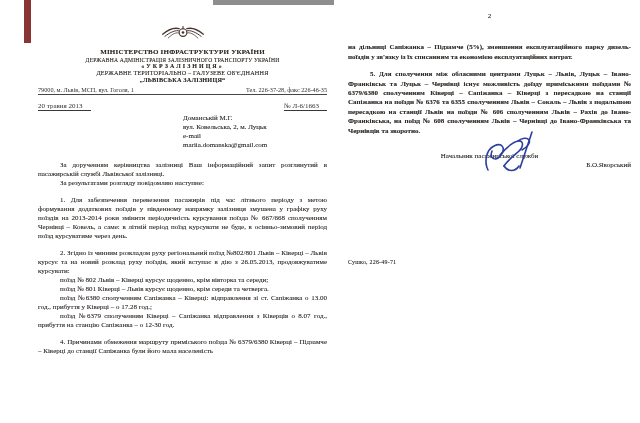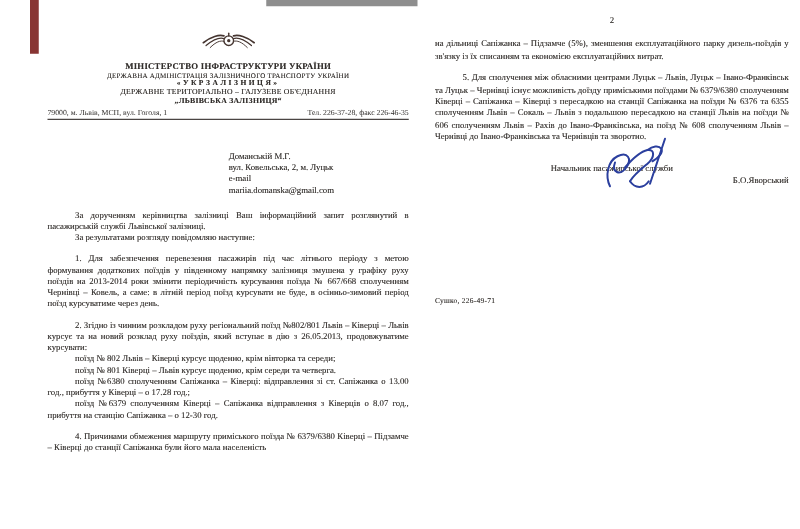--- a/index.html
+++ b/index.html
@@ -19,33 +19,33 @@
   .hl0{font-size:7px;font-weight:bold;}
   .hl1{font-size:5.6px;}
   .hl2{font-size:6px;font-weight:bold;letter-spacing:2px;}
   .hl3{font-size:6.2px;}
   .hl4{font-size:6.2px;font-weight:bold;}
   .hl5{font-size:8.2px;font-weight:bold;margin-top:1px;letter-spacing:.3px;}
   .addr-row{display:flex;justify-content:space-between;font-size:6.2px;margin-top:2px;
     border-bottom:1px solid #4a4543;padding-bottom:1.5px;}
   .date-row{display:flex;justify-content:space-between;font-size:7px;margin-top:7px;}
   .u{border-bottom:.8px solid #3a3734;padding-right:8px;}
-  .recipient{margin-left:145px;margin-top:25px;font-size:7px;line-height:9px;text-shadow:0 0 .4px rgba(70,62,55,.5);}
+  .recipient{margin-left:145px;margin-top:3px;font-size:7px;line-height:9px;text-shadow:0 0 .4px rgba(70,62,55,.5);}
   
   .bodytext{margin-top:11px;font-size:7px;line-height:9px;color:#33302e;
     text-shadow:0 0 .4px rgba(70,62,55,.5);}
   .bodytext p,.p2body p{margin:0;}
   .just{text-align:justify;}
   .ind{text-indent:22px;}
   .gap{margin-top:8px !important;}
   
   .page2{position:absolute;left:348px;top:0;width:283px;font-size:7px;line-height:9.4px;
     color:#33302e;text-shadow:0 0 .4px rgba(70,62,55,.5);}
   .pagenum{text-align:center;margin-top:12px;font-size:7px;}
-  .p2body{margin-top:10px;}
+  .p2body{margin-top:22px;font-weight:bold;}
   .sig-row{position:relative;margin-top:16px;height:14px;display:flex;align-items:center;flex-direction:column;}
   .sig-title{font-size:7px;}
   .sig-name{margin-left:auto;font-size:7px;}
   .sig-flourish{position:absolute;left:132px;top:-24px;width:62px;height:50px;}
   .executor{margin-top:92px;font-size:6px;letter-spacing:.2px;}
 </style>
 </head>
 <body>
 
 <div class="red-mark"></div>
@@ -73,20 +73,24 @@
   <div class="hl hl1">ДЕРЖАВНА АДМІНІСТРАЦІЯ ЗАЛІЗНИЧНОГО ТРАНСПОРТУ УКРАЇНИ</div>
   <div class="hl hl2">«УКРЗАЛІЗНИЦЯ»</div>
   <div class="hl hl3">ДЕРЖАВНЕ ТЕРИТОРІАЛЬНО – ГАЛУЗЕВЕ ОБ'ЄДНАННЯ</div>
   <div class="hl hl4">„ЛЬВІВСЬКА ЗАЛІЗНИЦЯ“</div>
 
   <div class="addr-row">
     <span>79000, м. Львів, МСП, вул. Гоголя, 1</span>
     <span>Тел. 226-37-28, факс 226-46-35</span>
   </div>
 
+  <div class="date-row">
+    <span class="u">20 травня 2013</span>
+    <span class="u">№ Л-6/1663</span>
+  </div>
 
   <div class="recipient">
     <div>Доманській М.Г.</div>
     <div>вул. Ковельська, 2, м. Луцьк</div>
     <div>e-mail</div>
     <div>mariia.domanska@gmail.com</div>
   </div>
 
   <div class="bodytext just">
     <p class="just ind">За дорученням керівництва залізниці Ваш інформаційний запит розглянутий в пасажирській службі Львівської залізниці.</p>

